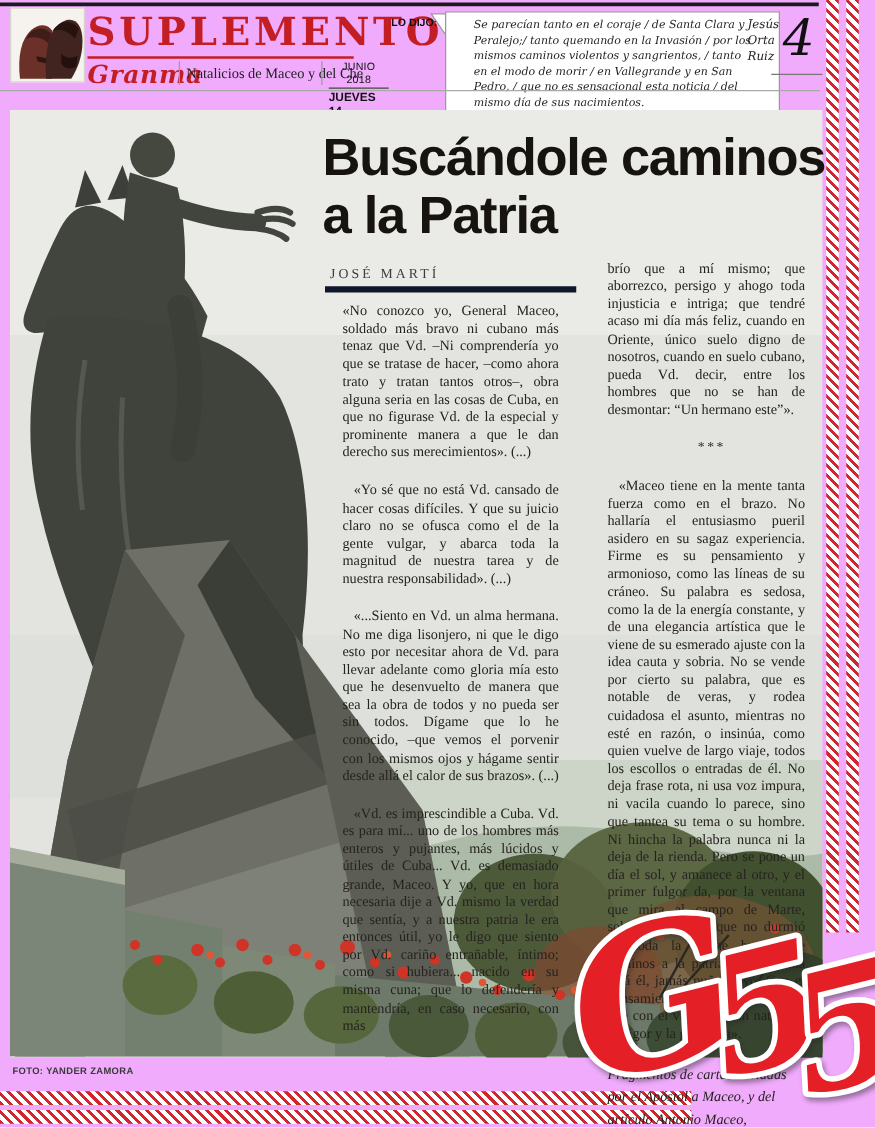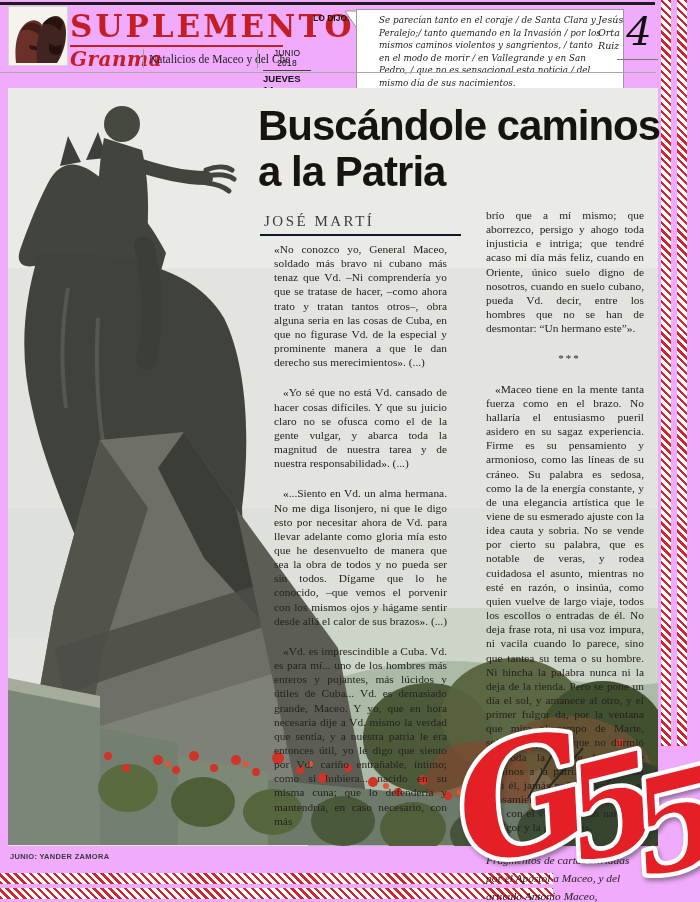--- a/index.html
+++ b/index.html
@@ -72,22 +72,22 @@
     font-size:7.5px; font-weight:bold; letter-spacing:0.3px; color:#3a3a3a;
   }
 
   
   .headline {
     left:258px; top:103px; width:410px; font-family:"Liberation Sans", sans-serif;
     font-weight:bold; font-size:42px; line-height:46px; letter-spacing:-1px; color:#17140f;
     z-index:2;
   }
   .byline {
-    left:260px; top:213px; width:197px; font-size:15px; letter-spacing:2.5px;
-    color:#3d3d3d; border-bottom:2px solid #0f172a; padding:0 0 4px 4px; z-index:2;
+    left:260px; top:213px; width:197px; font-size:11px; letter-spacing:2.5px;
+    color:#3d3d3d; border-bottom:5px solid #0f172a; padding:0 0 4px 4px; z-index:2;
   }
   .col {
     font-size:11.4px; line-height:14.15px; text-align:justify; color:#26221f; z-index:2;
   }
   .col p { margin:16px; }
   .col p + p { text-indent:9px; }
   .col1 { left:258px; top:226px; width:205px; }
   .col2 { left:470px; top:192px; width:190px; }
   .sep { text-align:center; letter-spacing:2px; font-size:11px; margin:3px 0 2px 0; text-indent:0; }
   .attribution { font-style:italic; margin-top:15px !important; line-height:18px; text-align:left; text-indent:0 !important; }
@@ -226,21 +226,21 @@
           <circle cx="452" cy="704" r="3"></circle>
       </g>
       <g fill="#c04029">
         <circle cx="520" cy="660" r="4"></circle>
           <circle cx="555" cy="645" r="4"></circle>
           <circle cx="585" cy="675" r="4"></circle>
           <circle cx="612" cy="655" r="4"></circle>
       </g>
     </svg>
   </div>
-  <div class="abs photo-credit">JUNIO: YANDER ZAMORA</div>
+  <div class="abs photo-credit">FOTO: YANDER ZAMORA</div>
 
   <div class="abs headline">
     <div>Buscándole caminos</div>
     <div>a la Patria</div>
   </div>
   <div class="abs byline">JOSÉ MARTÍ</div>
 
   <div class="abs col col1">
       <p>«No conozco yo, General Maceo, soldado más bravo ni cubano más tenaz que Vd. –Ni comprendería yo que se tratase de hacer, –como ahora trato y tratan tantos otros–, obra alguna seria en las cosas de Cuba, en que no figurase Vd. de la especial y prominente manera a que le dan derecho sus merecimientos». (...)</p>
       <p>«Yo sé que no está Vd. cansado de hacer cosas difíciles. Y que su juicio claro no se ofusca como el de la gente vulgar, y abarca toda la magnitud de nuestra tarea y de nuestra responsabilidad». (...)</p>

